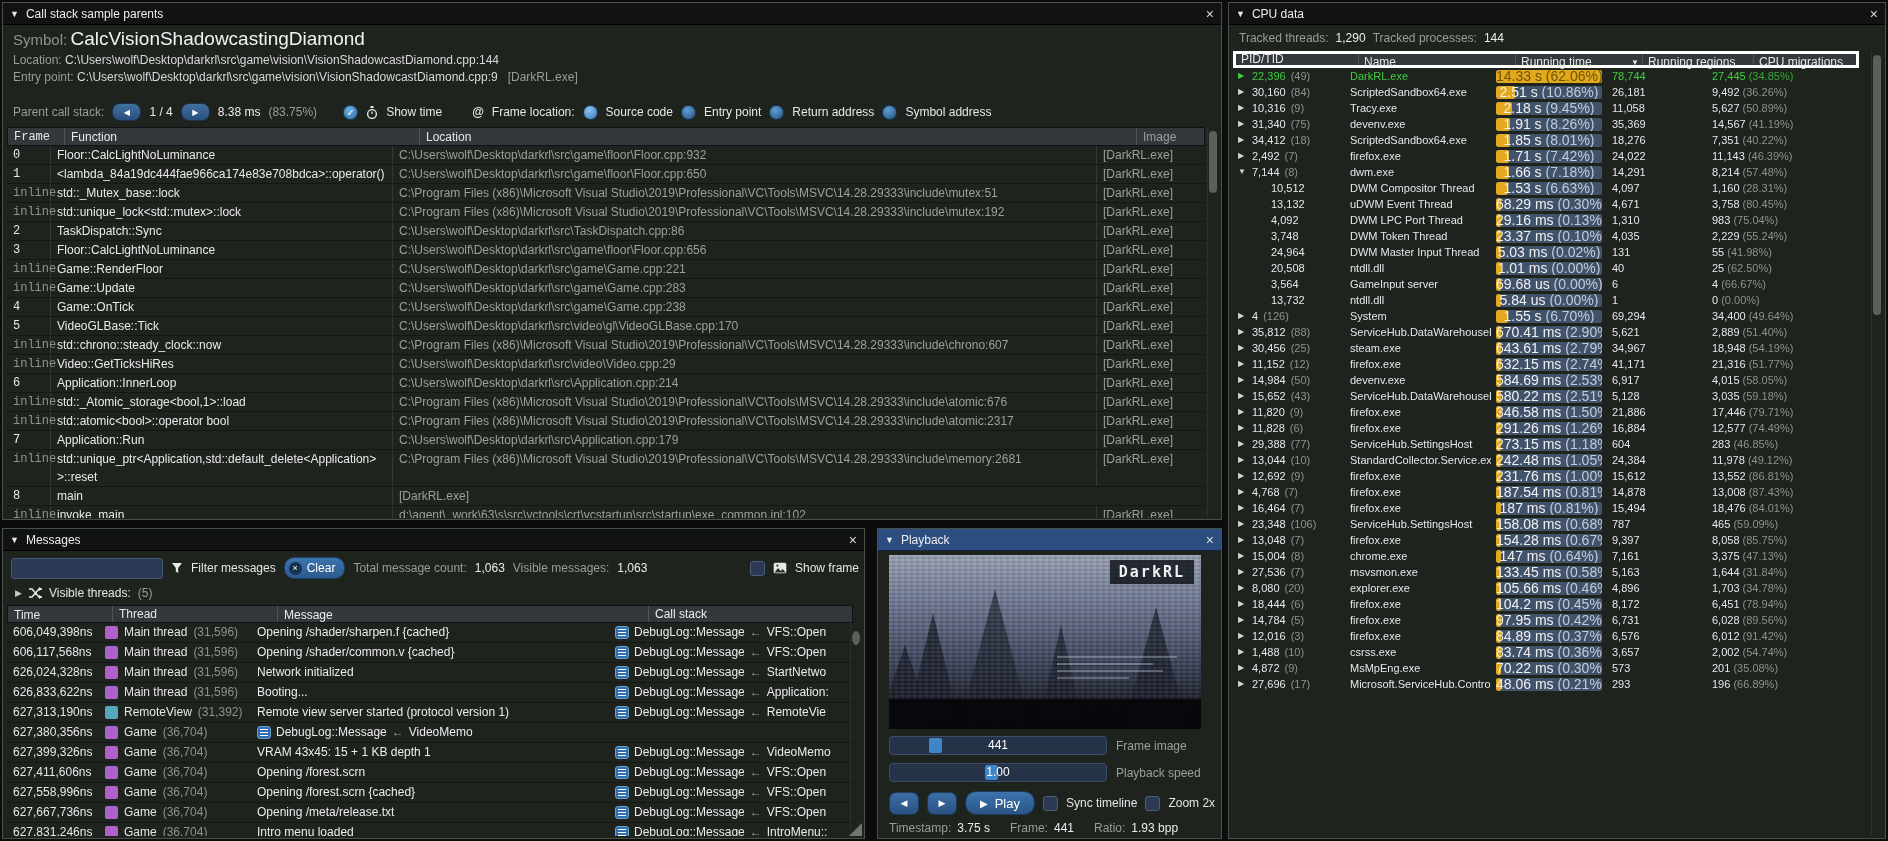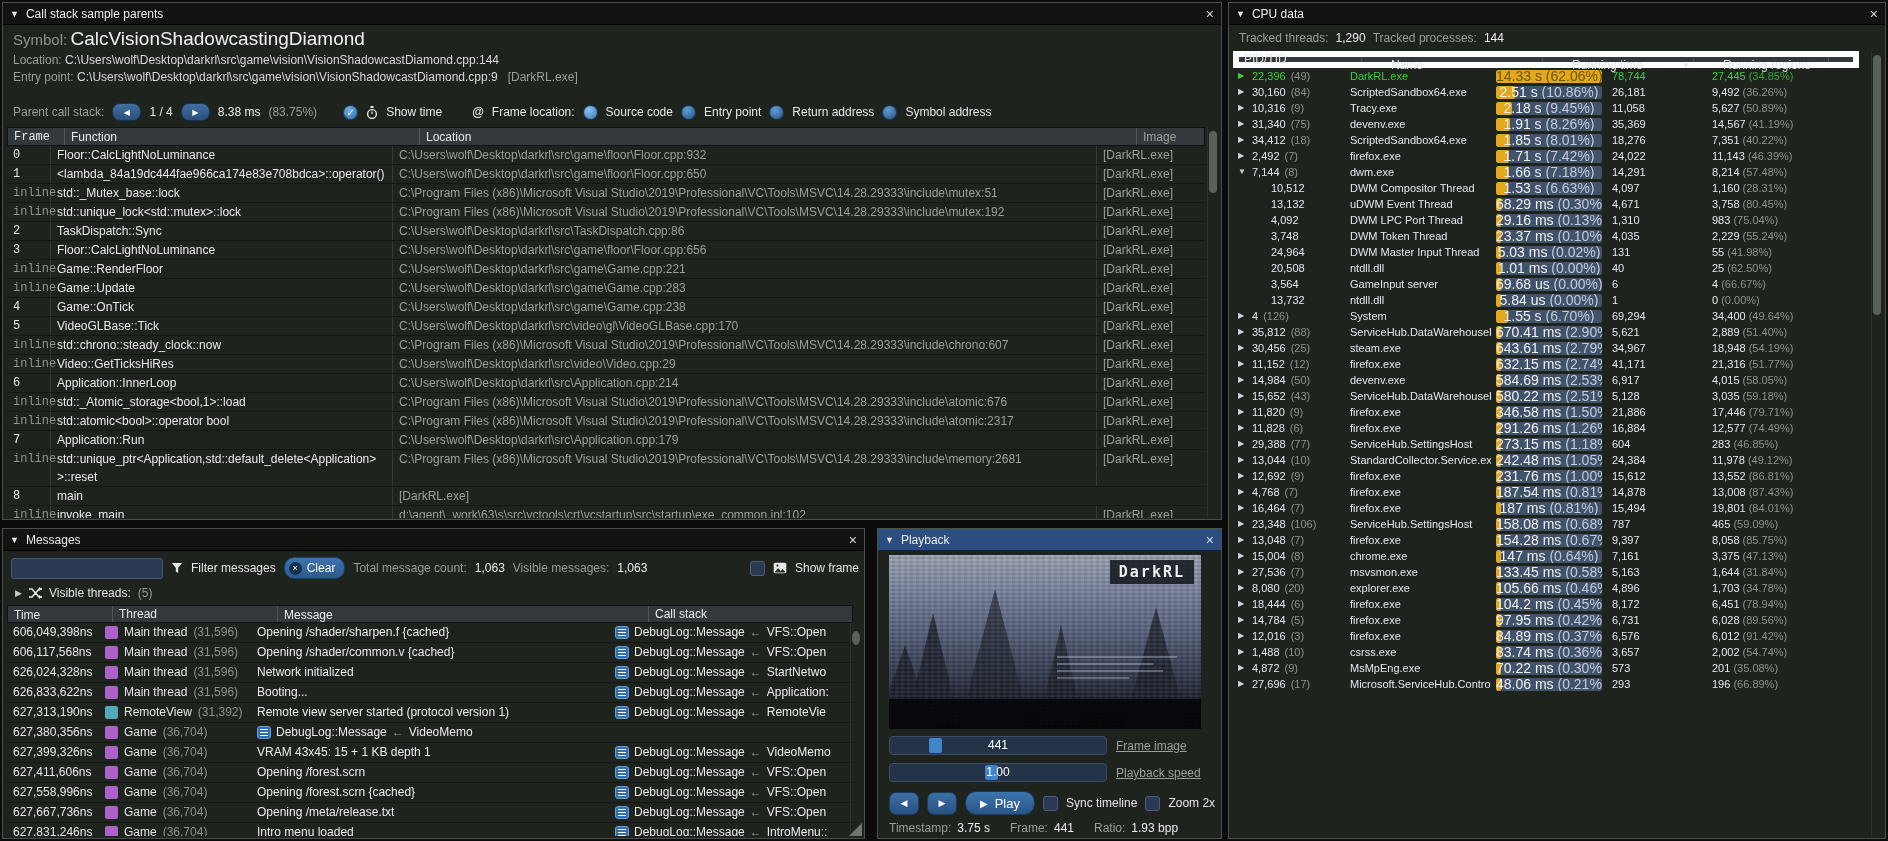--- a/index.html
+++ b/index.html
@@ -70,31 +70,31 @@
             repeating-linear-gradient(90deg,rgba(255,255,255,.03) 0 3px,rgba(0,0,0,.05) 3px 6px);}
   #pb-logo{position:absolute;top:5px;right:7px;background:rgba(8,10,14,.78);padding:3px 9px;
            font-family:"DejaVu Sans Mono",monospace;font-weight:bold;font-size:15px;letter-spacing:2px;color:#eef0f4;}
   #pb-menu{position:absolute;right:24px;top:96px;width:120px;}
   #pb-menu i{display:block;height:2px;margin:5px 0;background:rgba(200,210,225,.35);}
   #pb-foot{position:absolute;left:0;right:0;bottom:0;height:30px;background:rgba(5,6,9,.9);}
   .slider{position:absolute;left:11px;width:218px;height:19px;background:#253349;border:1px solid #3b4d6b;
           border-radius:4px;box-sizing:border-box;}
   .sthumb{position:absolute;top:1px;width:13px;height:15px;background:#3f86c9;border-radius:2px;}
   .sval{position:absolute;width:100%;text-align:center;top:1px;color:#fff;font-size:12px;}
-  .slbl{position:absolute;left:238px;color:#9aa09a;text-decoration:underline;}
+  .slbl{position:absolute;left:238px;color:#9aa09a;}
   .sqbtn{width:28px;height:21px;border-radius:7px;background:linear-gradient(#3c6ea4,#2a5182);
          border:1px solid #1b3a5e;display:flex;align-items:center;justify-content:center;color:#fff;font-size:9px;}
   #pb-play{height:22px;padding:0 14px;border-radius:11px;background:linear-gradient(#3c74ad,#2a5586);
            border:1px solid #1b3a5e;display:flex;align-items:center;gap:7px;color:#fff;font-size:13px;}
   #pb-ctrls{position:absolute;left:11px;top:262px;display:flex;align-items:center;gap:8px;white-space:nowrap;}
   #pb-status{position:absolute;left:11px;top:292px;display:flex;align-items:center;gap:6px;white-space:nowrap;}
   
   #cpu-stats{position:absolute;left:10px;top:28px;display:flex;gap:7px;white-space:nowrap;}
   #cpu-table{position:absolute;left:4px;top:48px;width:626px;bottom:1px;font-size:11px;overflow:hidden;}
-  .ph{display:flex;background:#33383d;height:17px;line-height:17px;border:6px solid #ffffff;box-sizing:border-box;font-size:12px;gap:24px;}
+  .ph{display:flex;background:#33383d;height:17px;line-height:17px;border:3px solid #ffffff;box-sizing:border-box;font-size:12px;}
   .ph>div{border-right:1px solid #50555a;position:relative;}
   .p-r{display:flex;height:16px;line-height:16px;align-items:center;}
   .p-r>div{padding:0 5px;box-sizing:border-box;white-space:nowrap;overflow:hidden;}
   .q0{width:112px;flex:none;display:flex;align-items:center;gap:5px;}
   .q1{width:146px;flex:none;color:#e4e8ea;}
   .q2{width:116px;flex:none;}
   .q3{width:100px;flex:none;color:#e4e8ea;}
   .q4{width:152px;flex:none;color:#e4e8ea;}
   .exp{width:9px;font-size:8px;color:#d0d4d6;flex:none;}
   .pid{color:#e4e8ea;}
@@ -1063,21 +1063,21 @@
               <span class="cnt">(7)</span>
             </div>
             <div class="q1">firefox.exe</div>
             <div class="q2">
               <div class="gauge">
                 <div class="gfill" style="width: 5%;"></div>
                 <div class="gtxt"><span>187 ms </span><span class="pc">(0.81%)</span></div>
               </div>
             </div>
             <div class="q3">15,494</div>
-            <div class="q4"><span class="mg">19,801 </span><span class="pc2">(84.01%)</span></div>
+            <div class="q4"><span class="mg">18,476 </span><span class="pc2">(84.01%)</span></div>
           </div>
           <div class="p-r">
             <div class="q0">
               <span class="exp">▶</span>
               <span class="pid">23,348</span>
               <span class="cnt">(106)</span>
             </div>
             <div class="q1">ServiceHub.SettingsHost</div>
             <div class="q2">
               <div class="gauge">

